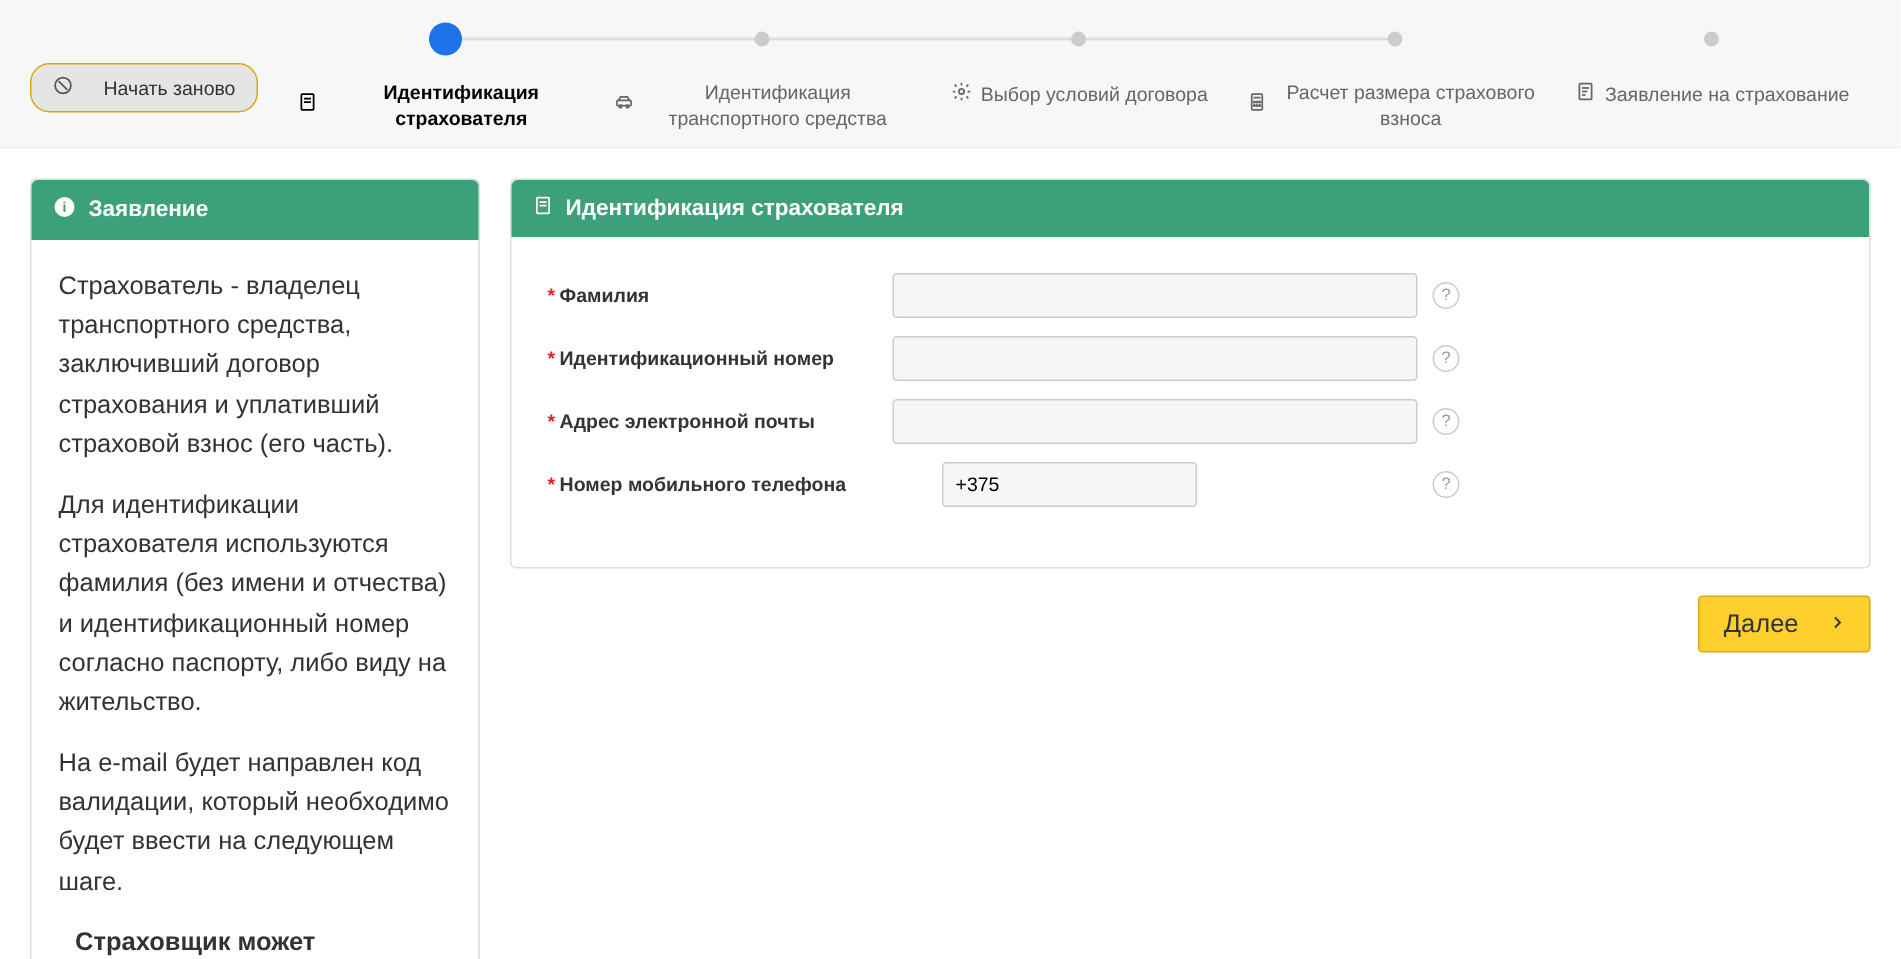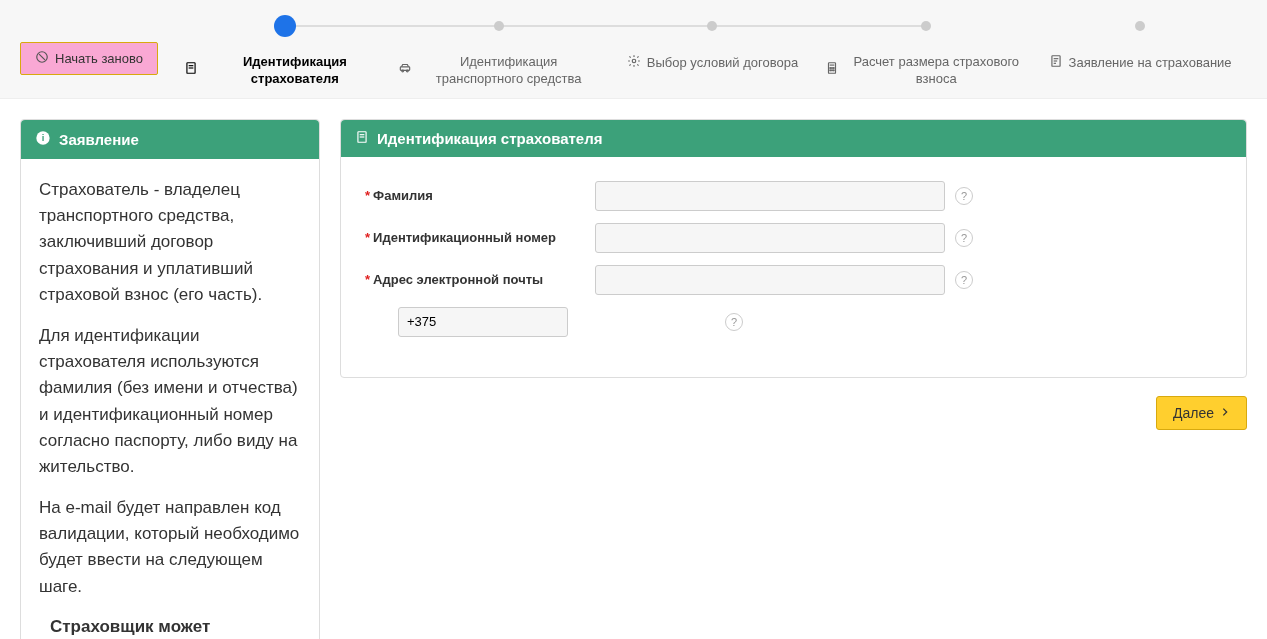--- a/index.html
+++ b/index.html
@@ -17,30 +17,30 @@
 
   
   .topbar {
     background: #f7f7f7;
     border-bottom: 1px solid #eee;
     padding: 14px 20px 10px 20px;
     display: flex;
     align-items: flex-start;
   }
   .restart-btn {
-    background: #f9a8d4;
+    background: #e5e5e5;
     border: 1px solid #d8a90e;
     color: #333;
     font-size: 13px;
     padding: 7px 14px;
-    border-radius: 2px;
+    border-radius: 13px;
     cursor: pointer;
     display: inline-flex;
     align-items: center;
-    gap: 6px;
+    gap: 20px;
     margin-top: 28px;
     flex-shrink: 0;
   }
   .stepper {
     flex: 1;
     display: flex;
     align-items: flex-start;
     margin-left: 20px;
   }
   .step {
@@ -177,27 +177,27 @@
   }
   .next-row {
     display: flex;
     justify-content: flex-end;
     margin-top: 18px;
   }
   .next-btn {
     background: #ffcf2e;
     border: 1px solid #d8a90e;
     color: #333;
-    font-size: 14px;
+    font-size: 17px;
     padding: 8px 16px;
     border-radius: 3px;
     cursor: pointer;
     display: inline-flex;
     align-items: flex-start;
-    gap: 6px;
+    gap: 21px;
   }
 </style>
 </head>
 <body>
 
 <div class="page">
 
   <div class="topbar">
     <button class="restart-btn">
       <span>
@@ -339,20 +339,21 @@
             <div class="form-label"><span class="req">*</span><span>Идентификационный номер</span></div>
             <div class="form-input"><input type="text" value="" style=""></div>
             <div class="help-icon">?</div>
           </div>
           <div class="form-row">
             <div class="form-label"><span class="req">*</span><span>Адрес электронной почты</span></div>
             <div class="form-input"><input type="text" value="" style=""></div>
             <div class="help-icon">?</div>
           </div>
           <div class="form-row">
+            <div class="form-label"><span class="req">*</span><span>Номер мобильного телефона</span></div>
             <div class="form-input short"><input type="text" value="+375" style=""></div>
             <div class="help-icon">?</div>
           </div>
         </div>
       </div>
 
       <div class="next-row">
         <button class="next-btn">
           <span>Далее</span>
           <span>

